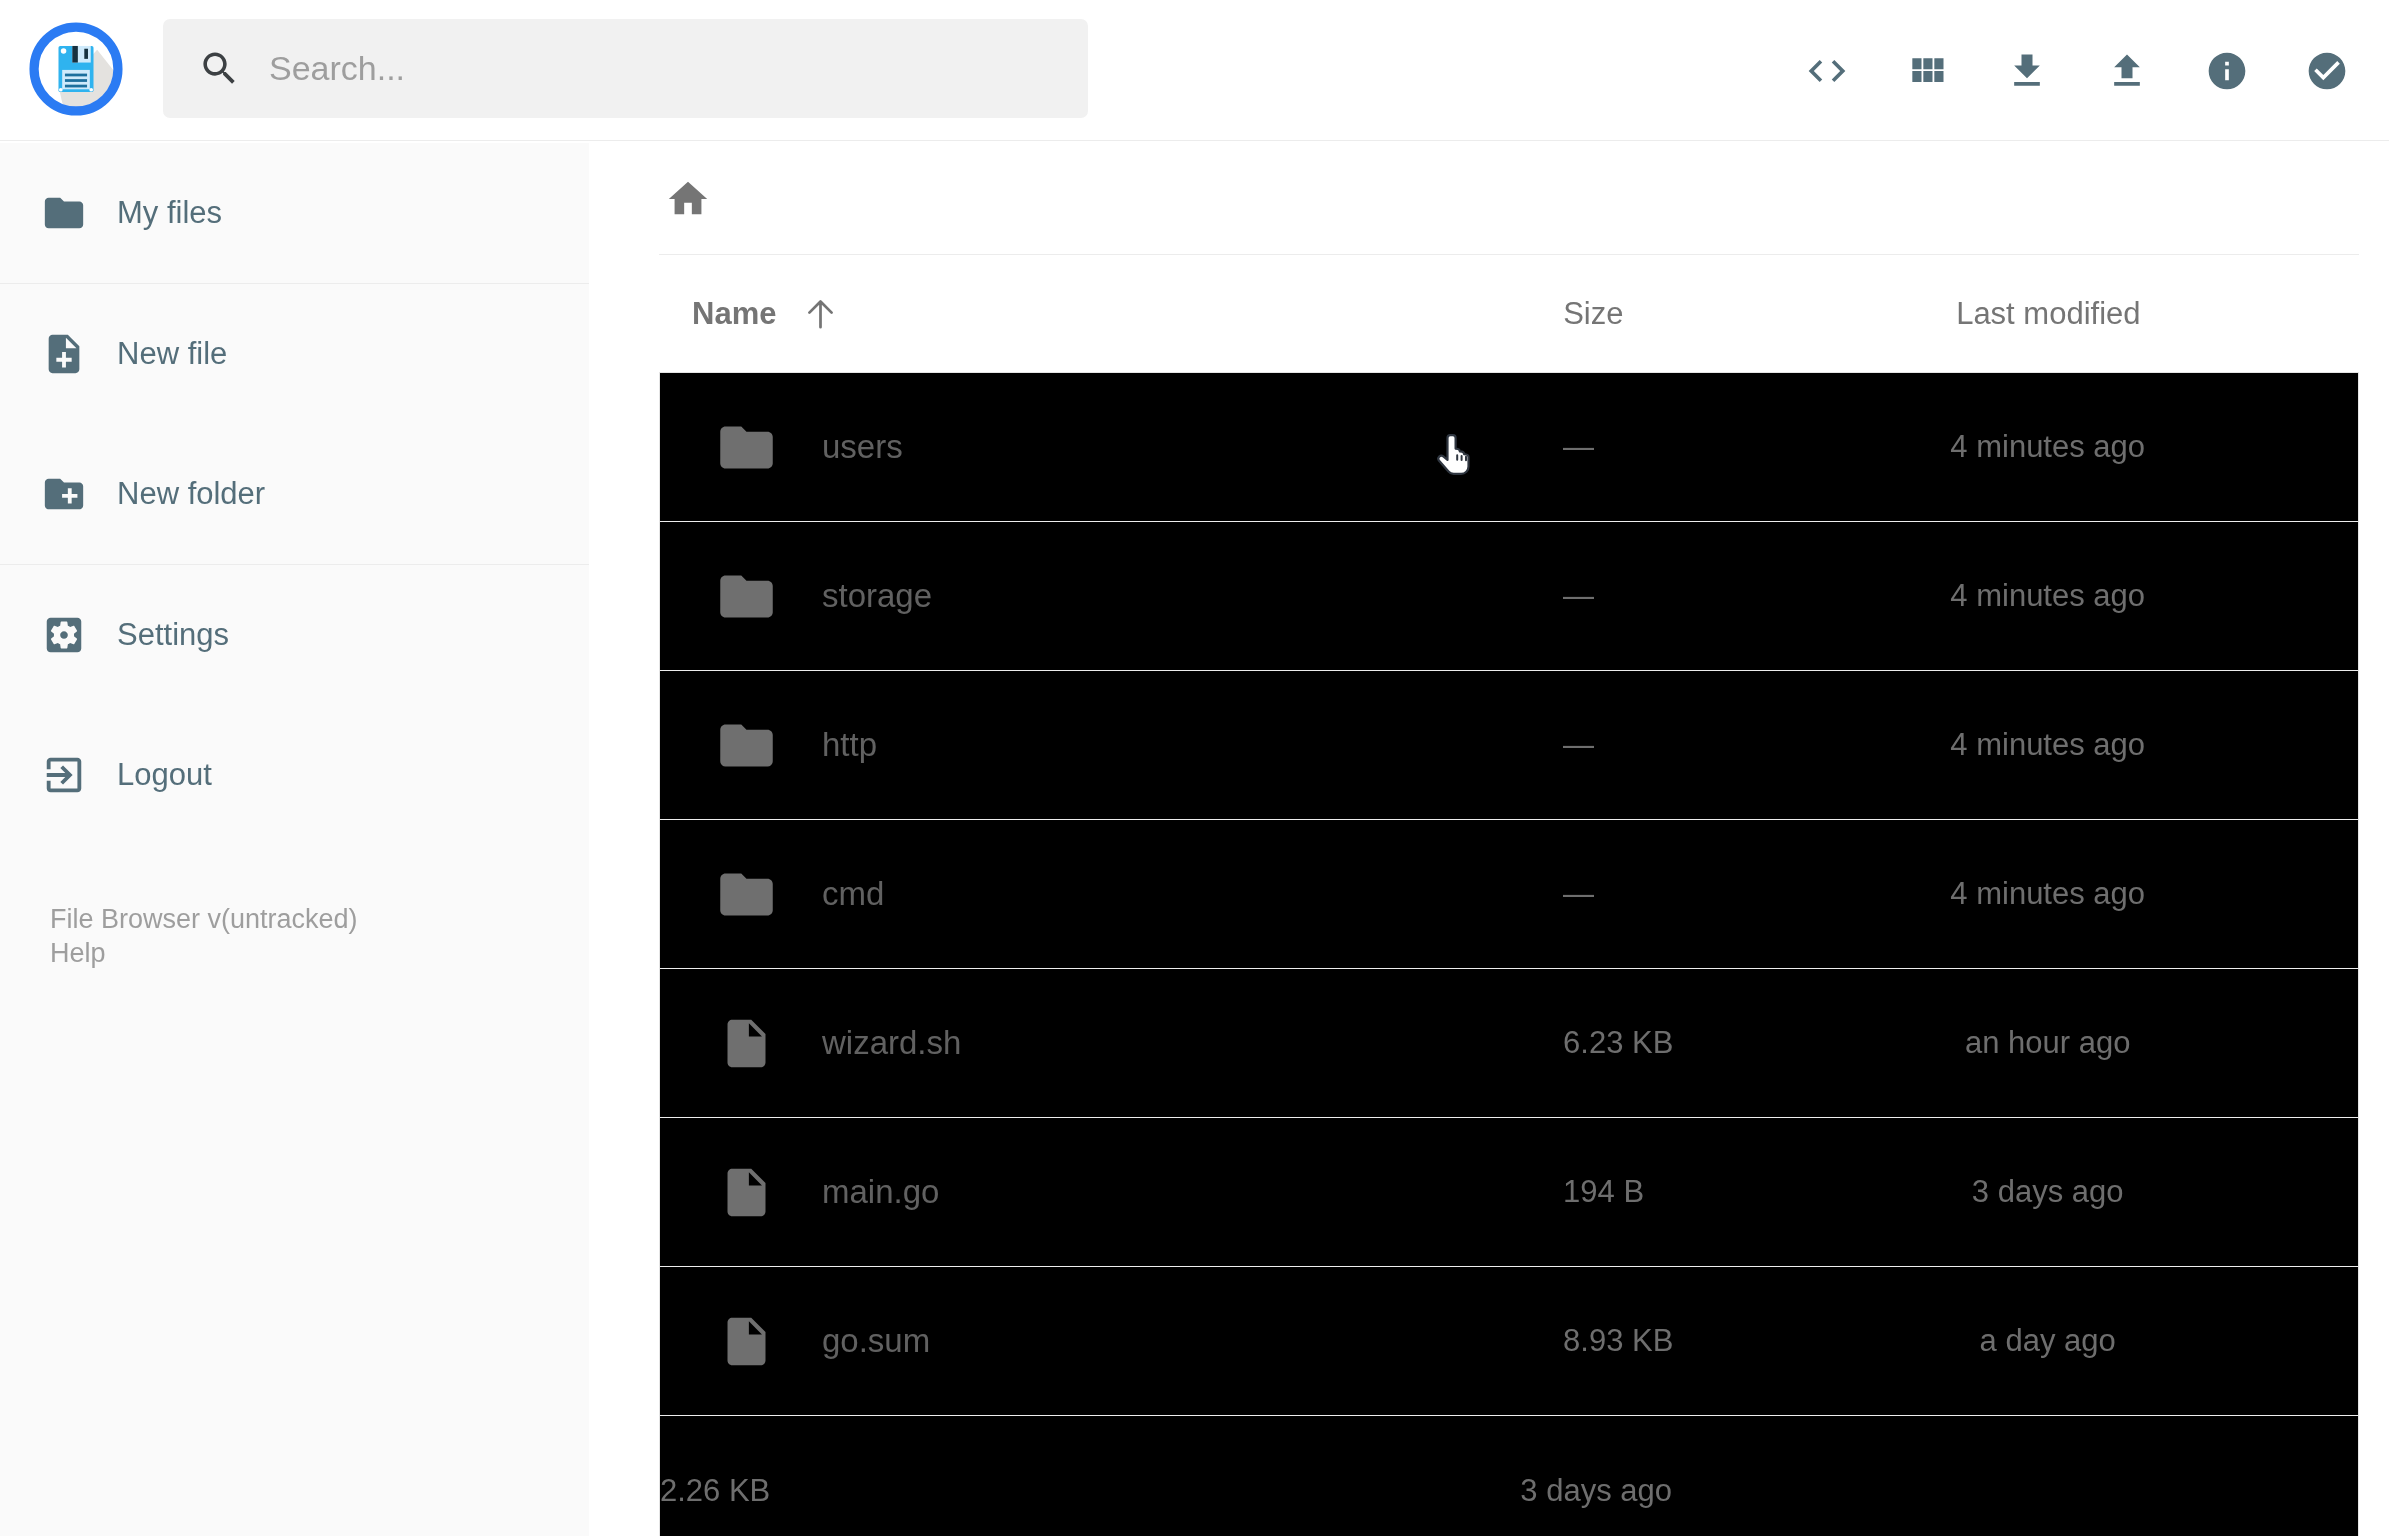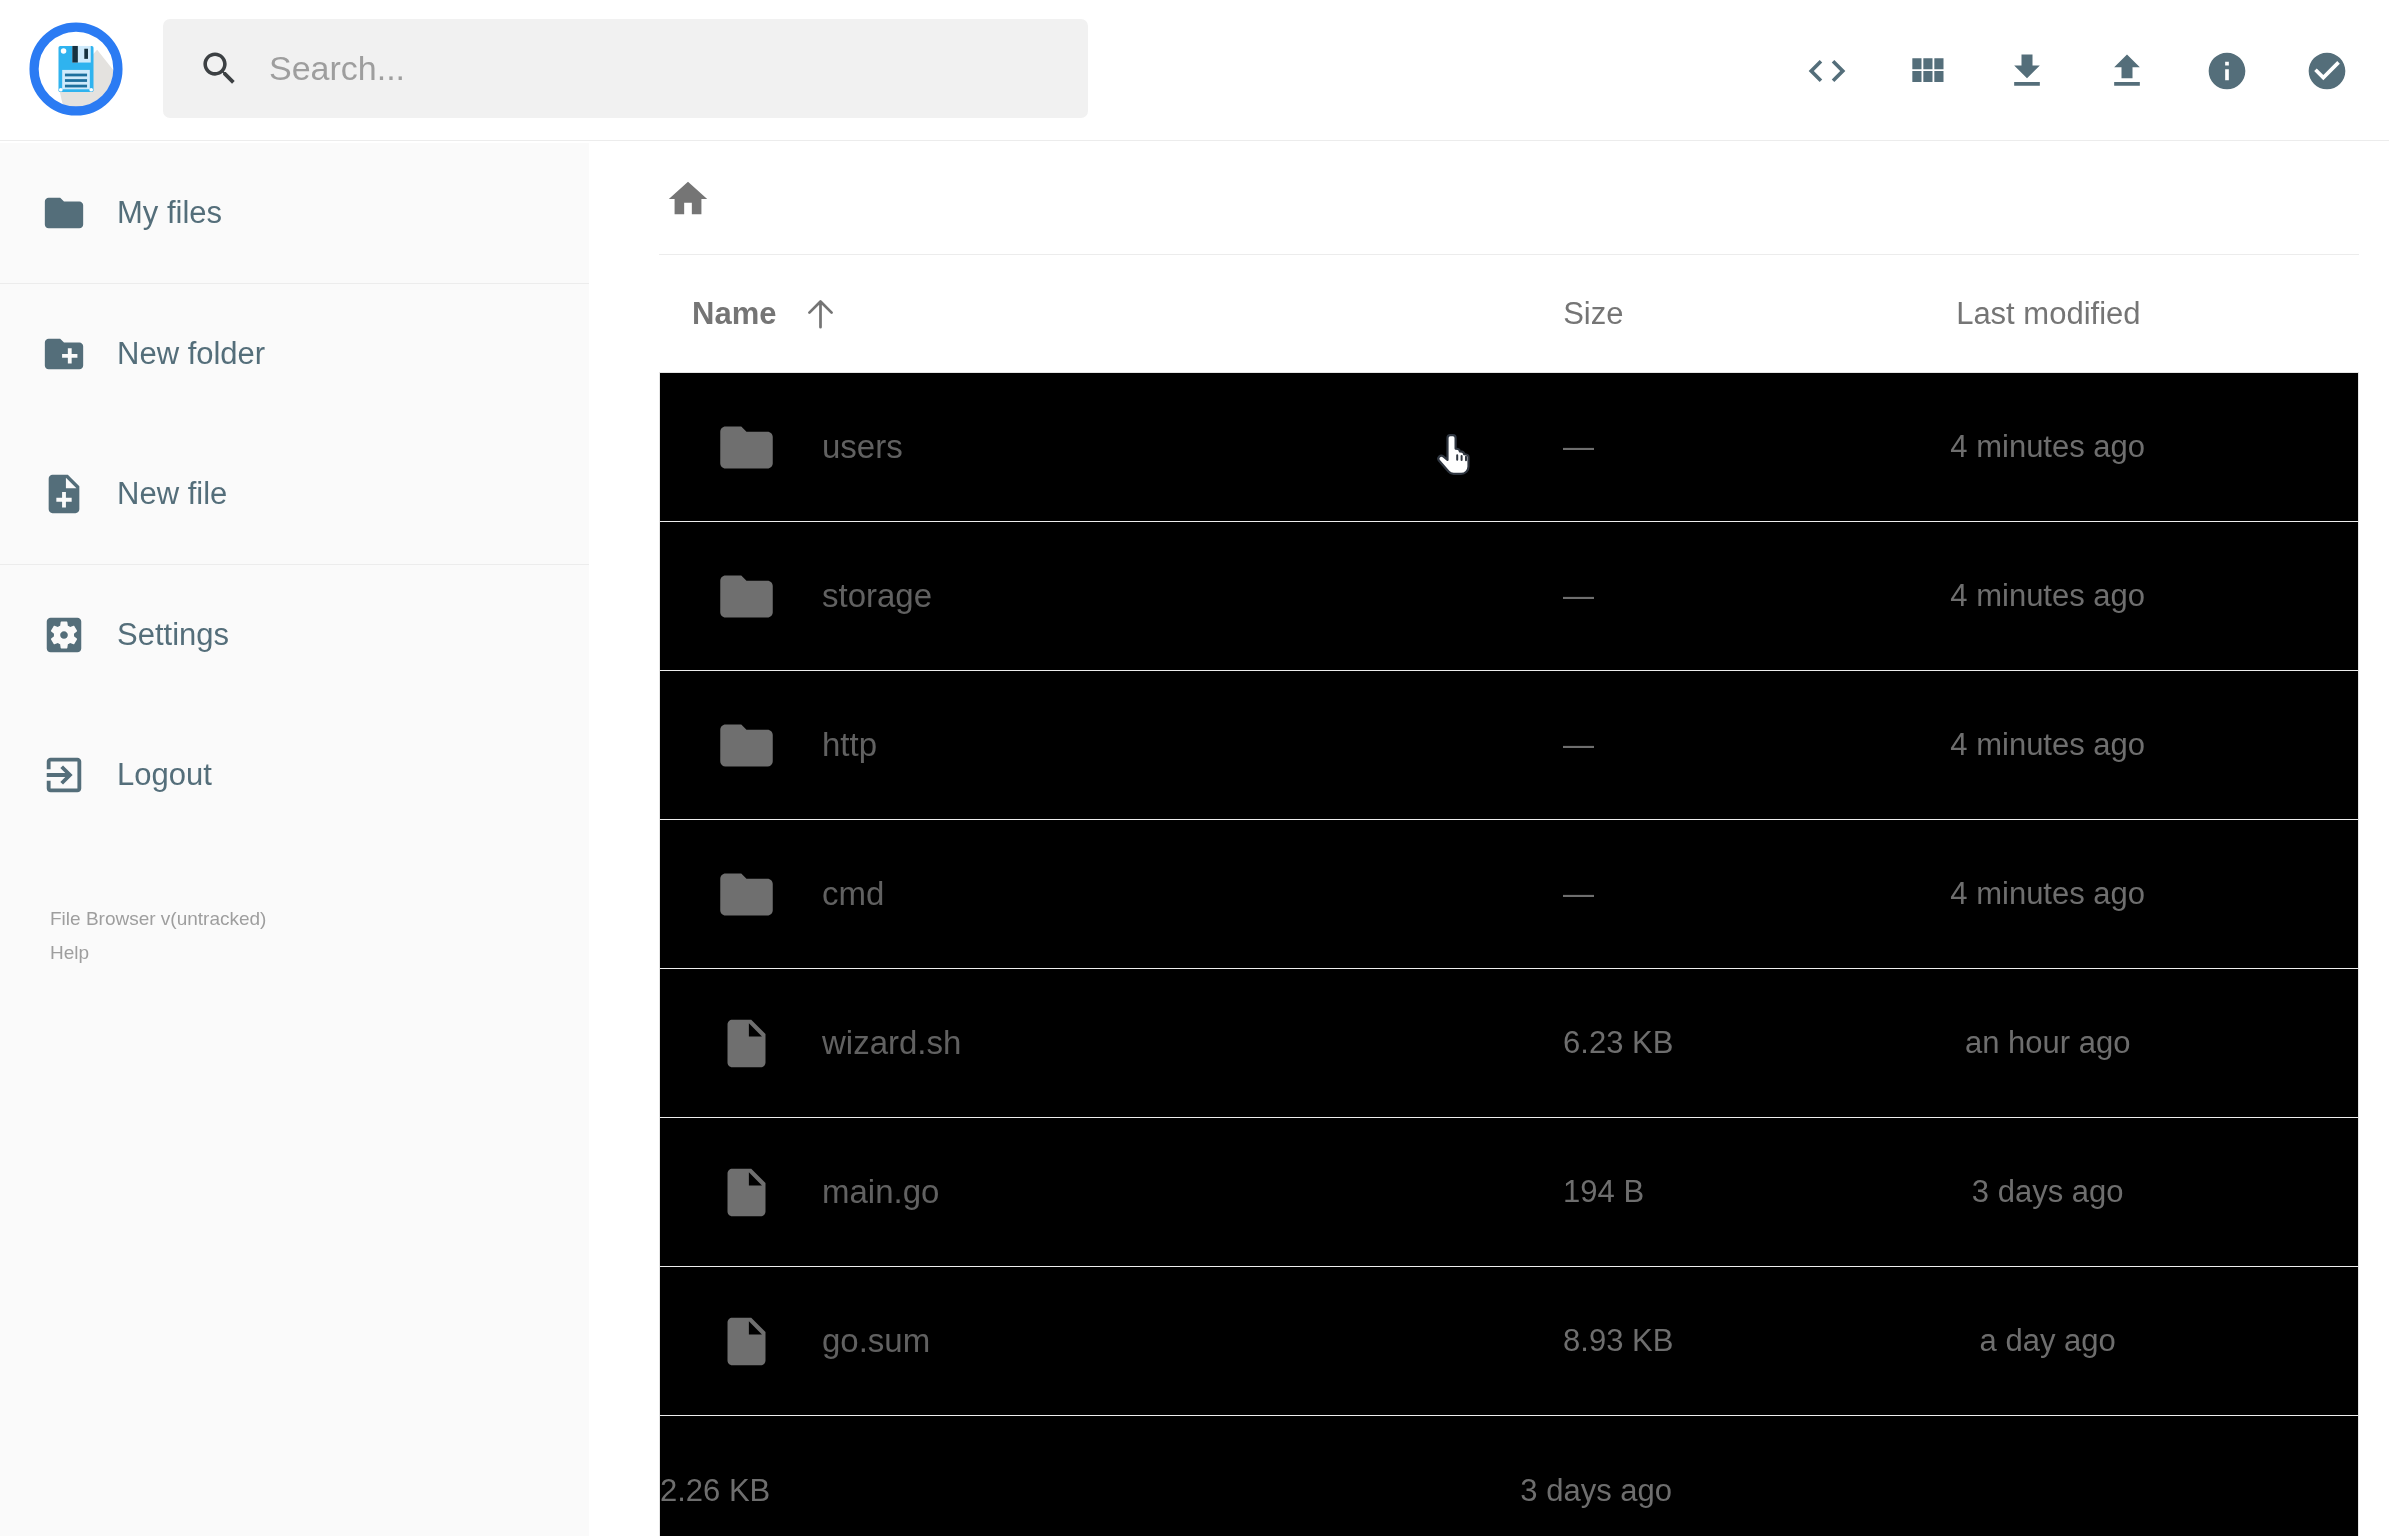--- a/index.html
+++ b/index.html
@@ -40,21 +40,21 @@
     position: absolute; top: 143px; left: 0; bottom: 0; width: 589px;
     background: #fafafa;
   }
   .side-item {
     height: 140px; display: flex; align-items: center;
     padding-left: 41px; gap: 30px; cursor: pointer;
     color: #546e7a; font-size: 31px;
   }
   .side-item svg { width: 46px; height: 46px; fill: #546e7a; flex: none; }
   .side-divider { border-top: 1.9px solid #ececec; }
-  .side-footer { margin: 57px 0 0 50px; font-size: 19px; color: #9e9e9e; line-height: 34px; }
+  .side-footer { margin: 57px 0 0 50px; font-size: 27px; color: #9e9e9e; line-height: 34px; }
   .side-footer a { color: #9e9e9e; text-decoration: none; cursor: pointer; display: inline-block; }
 
   
   .main {
     position: absolute; top: 143px; left: 589px; right: 0; bottom: 0;
     background: #ffffff;
   }
   .main-inner { margin: 0 30.5px 0 70px; }
   .breadcrumbs {
     height: 112px; display: flex; align-items: center; padding-left: 5.6px;
@@ -172,29 +172,29 @@
   <aside class="sidebar">
     <div class="side-item">
       <svg viewBox="0 0 24 24">
         <path d="M10 4H4c-1.1 0-1.99.9-1.99 2L2 18c0 1.1.9 2 2 2h16c1.1 0 2-.9 2-2V8c0-1.1-.9-2-2-2h-8l-2-2z"></path>
       </svg>
       <span>My files</span>
     </div>
     <div class="side-divider"></div>
     <div class="side-item">
       <svg viewBox="0 0 24 24">
+        <path d="M14 2H6c-1.1 0-1.99.9-1.99 2L4 20c0 1.1.89 2 1.99 2H18c1.1 0 2-.9 2-2V8l-6-6zm2 14h-3v3h-2v-3H8v-2h3v-3h2v3h3v2zm-3-7V3.5L18.5 9H13z"></path>
+      </svg>
+      <span>New file</span>
+    </div>
+    <div class="side-item">
+      <svg viewBox="0 0 24 24">
         <path d="M20 6h-8l-2-2H4c-1.1 0-1.99.9-1.99 2L2 18c0 1.1.9 2 2 2h16c1.1 0 2-.9 2-2V8c0-1.1-.9-2-2-2zm-1 8h-3v3h-2v-3h-3v-2h3V9h2v3h3v2z"></path>
       </svg>
       <span>New folder</span>
-    </div>
-    <div class="side-item">
-      <svg viewBox="0 0 24 24">
-        <path d="M14 2H6c-1.1 0-1.99.9-1.99 2L4 20c0 1.1.89 2 1.99 2H18c1.1 0 2-.9 2-2V8l-6-6zm2 14h-3v3h-2v-3H8v-2h3v-3h2v3h3v2zm-3-7V3.5L18.5 9H13z"></path>
-      </svg>
-      <span>New file</span>
     </div>
     <div class="side-divider"></div>
     <div class="side-item">
       <svg viewBox="0 0 24 24">
         <path d="M12 10c-1.1 0-2 .9-2 2s.9 2 2 2 2-.9 2-2-.9-2-2-2zm7-7H5c-1.1 0-2 .9-2 2v14c0 1.1.9 2 2 2h14c1.1 0 2-.9 2-2V5c0-1.1-.9-2-2-2zm-1.75 9c0 .23-.02.46-.05.68l1.48 1.16c.13.11.17.3.08.45l-1.4 2.42c-.09.15-.27.21-.43.15l-1.74-.7c-.36.28-.76.51-1.18.69l-.26 1.85c-.03.17-.18.3-.35.3h-2.8c-.17 0-.32-.13-.35-.3l-.26-1.85c-.43-.18-.82-.41-1.18-.69l-1.74.7c-.16.06-.34 0-.43-.15l-1.4-2.42c-.09-.15-.05-.34.08-.45l1.48-1.16c-.03-.22-.05-.45-.05-.68s.02-.46.05-.68l-1.48-1.16c-.13-.11-.17-.3-.08-.45l1.4-2.42c.09-.15.27-.21.43-.15l1.74.7c.36-.28.76-.51 1.18-.69l.26-1.85c.03-.17.18-.3.35-.3h2.8c.17 0 .32.13.35.3l.26 1.85c.43.18.82.41 1.18.69l1.74-.7c.16-.06.34 0 .43.15l1.4 2.42c.09.15.05.34-.08.45l-1.48 1.16c.03.22.05.45.05.68z"></path>
       </svg>
       <span>Settings</span>
     </div>
     <div class="side-item">
       <svg viewBox="0 0 24 24">

